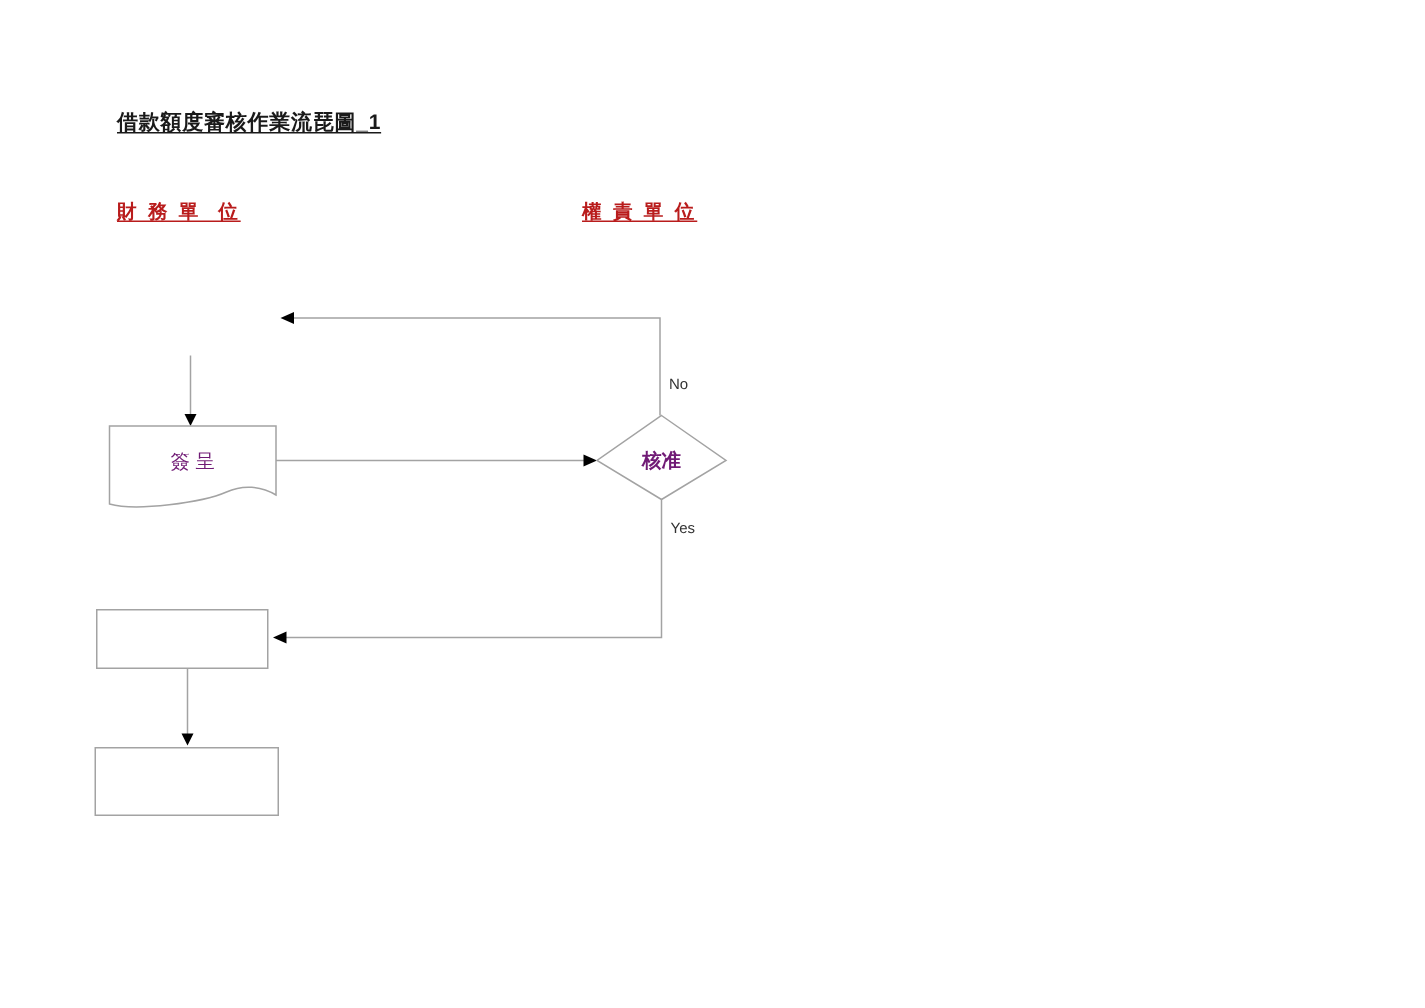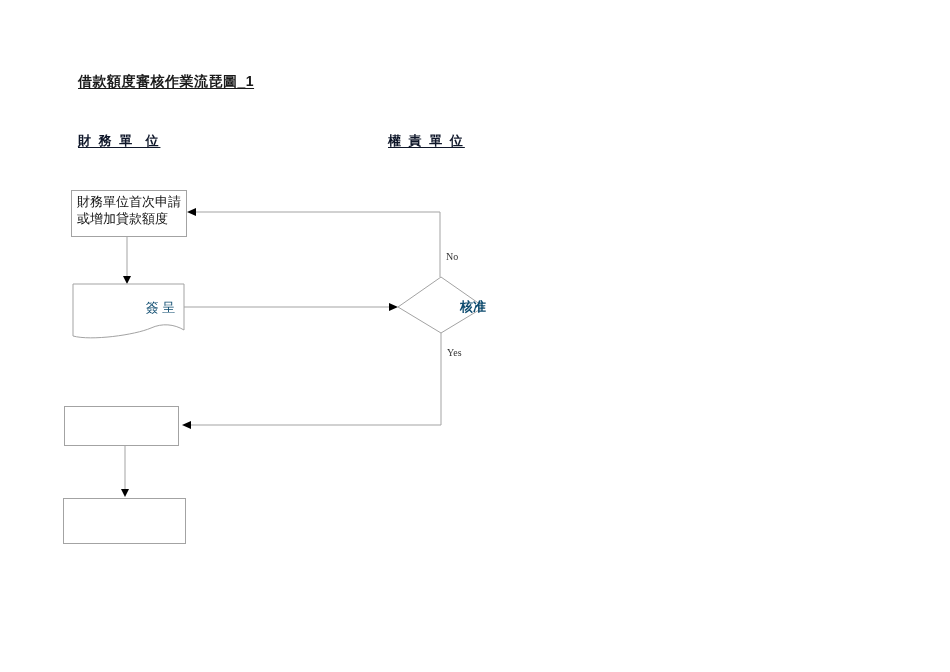--- a/index.html
+++ b/index.html
@@ -35,21 +35,21 @@
     text-decoration: underline;
     text-underline-offset: 2px;
     white-space: pre;
   }
   .col-header {
     position: absolute;
     top: 132px;
     font-size: 13px;
     font-weight: bold;
     letter-spacing: 2px;
-    color: #0f172a;
+    color: #b91c1c;
     text-decoration: underline;
     text-underline-offset: 2px;
     white-space: pre;
   }
   .col-header.left  { left: 78px; }
   .col-header.right { left: 388px; text-decoration: underline; }
   .node.rect {
     position: absolute;
     background: #ffffff;
     border: 1px solid #a3a3a3;
@@ -58,28 +58,27 @@
   }
   .apply-box-text {
     padding: 3px 0 0 5px;
     font-size: 13px;
     line-height: 16.5px;
     white-space: nowrap;
   }
   .shape-label {
     position: absolute;
     font-size: 13px;
-    color: #0c4a6e;
+    color: #701a75;
     text-align: center;
     white-space: pre;
-    margin-left: 32px;
   }
   .edge-label {
     position: absolute;
-    font-family: Liberation Serif, serif;
+    font-family: Liberation Sans, sans-serif;
     font-size: 10px;
     color: #333333;
     white-space: nowrap;
   }
   .conn { stroke: #a3a3a3; stroke-width: 1; fill: none; }
   .shape { stroke: #a3a3a3; stroke-width: 1; fill: #ffffff; }
   .arrowhead { fill: #000000; stroke: none; }
 </style>
 </head>
 <body>
@@ -108,26 +107,20 @@
     <line class="conn" x1="125" y1="446" x2="125" y2="491"></line>
     <polygon class="arrowhead" points="125,497 121,489 129,489"></polygon>
 
     <path class="shape" d="M 73 284 L 184 284 L 184 330
              C 174 324 162 323 151 328
              C 135 335 91 341 73 336 Z"></path>
 
     <polygon class="shape" points="441,277 484,307 441,333 398,307"></polygon>
   </svg>
 
-  <div class="node rect" style="left:71px; top:190px; width:116px; height:47px;">
-    <div class="apply-box-text">
-      <div>財務單位首次申請</div>
-      <div>或增加貸款額度</div>
-    </div>
-  </div>
 
   <div class="shape-label" style="left:73px; top:299px; width:111px;">簽 呈</div>
 
   <div class="shape-label" style="left:398px; top:298px; width:86px;font-weight:bold;">核准</div>
 
   <div class="edge-label" style="left:446px; top:251px;">No</div>
   <div class="edge-label" style="left:447px; top:347px;">Yes</div>
 
   <div class="node rect" style="left:64px; top:406px; width:115px; height:40px;"></div>
   <div class="node rect" style="left:63px; top:498px; width:123px; height:46px;"></div>

